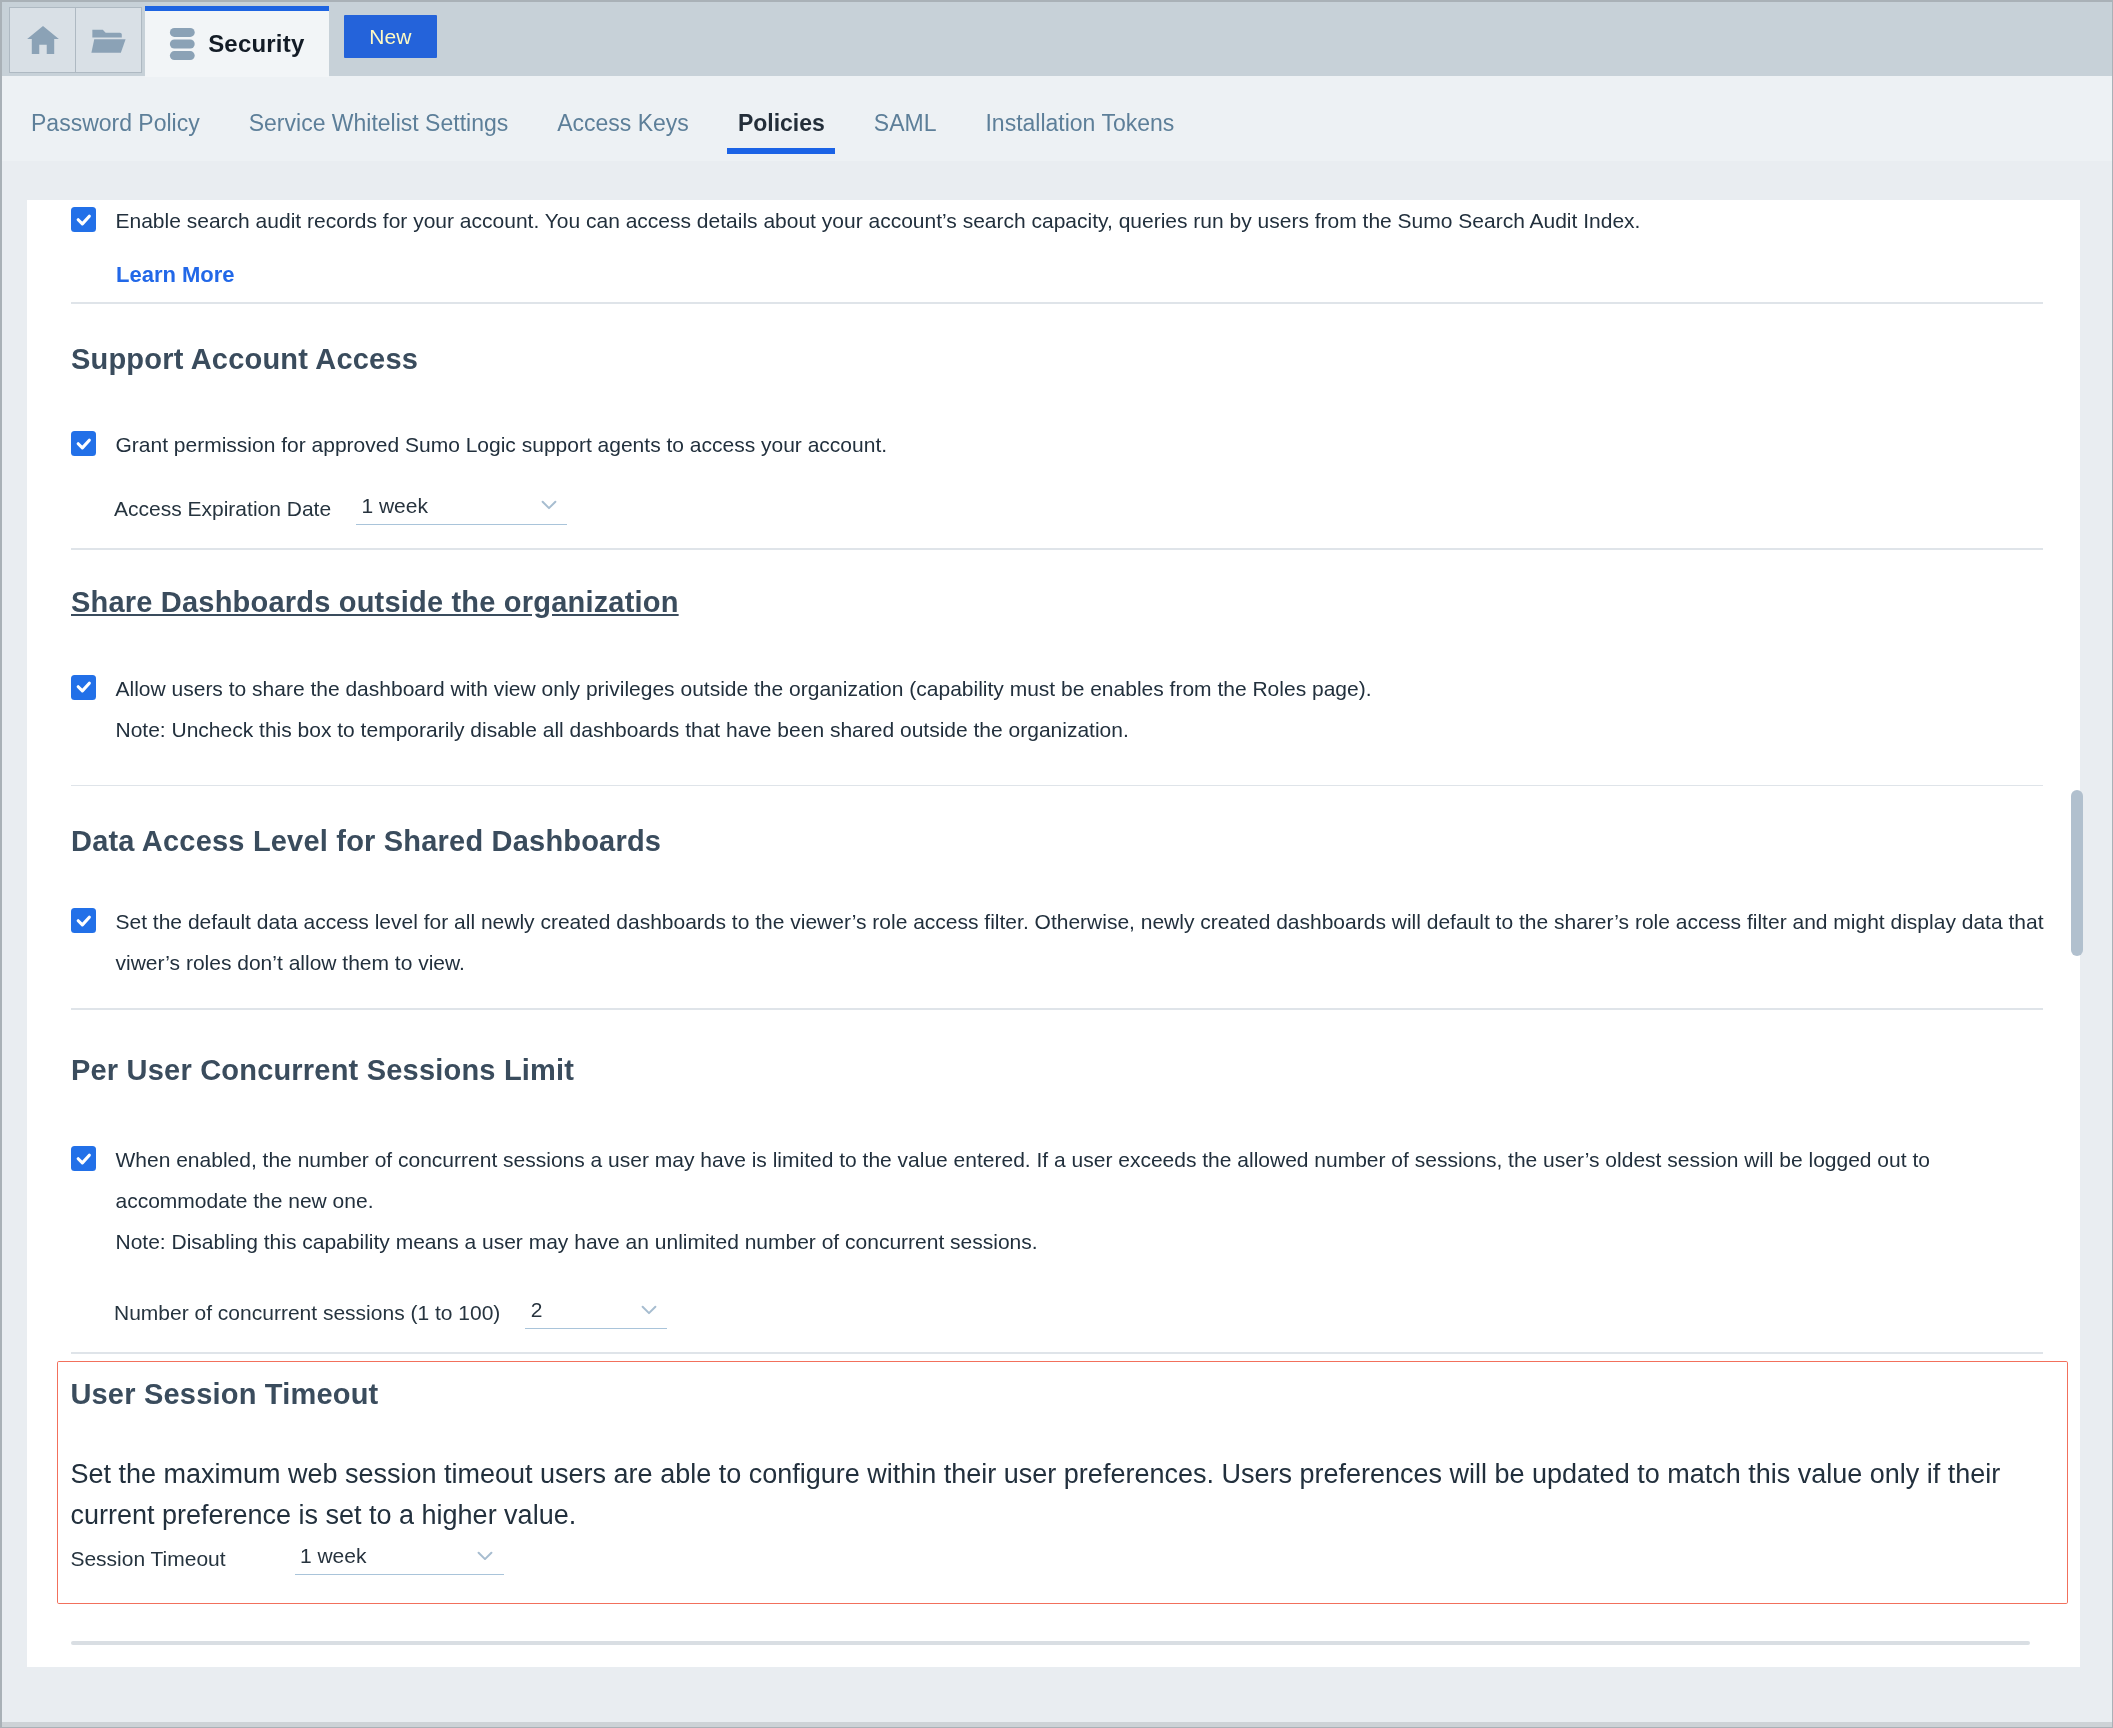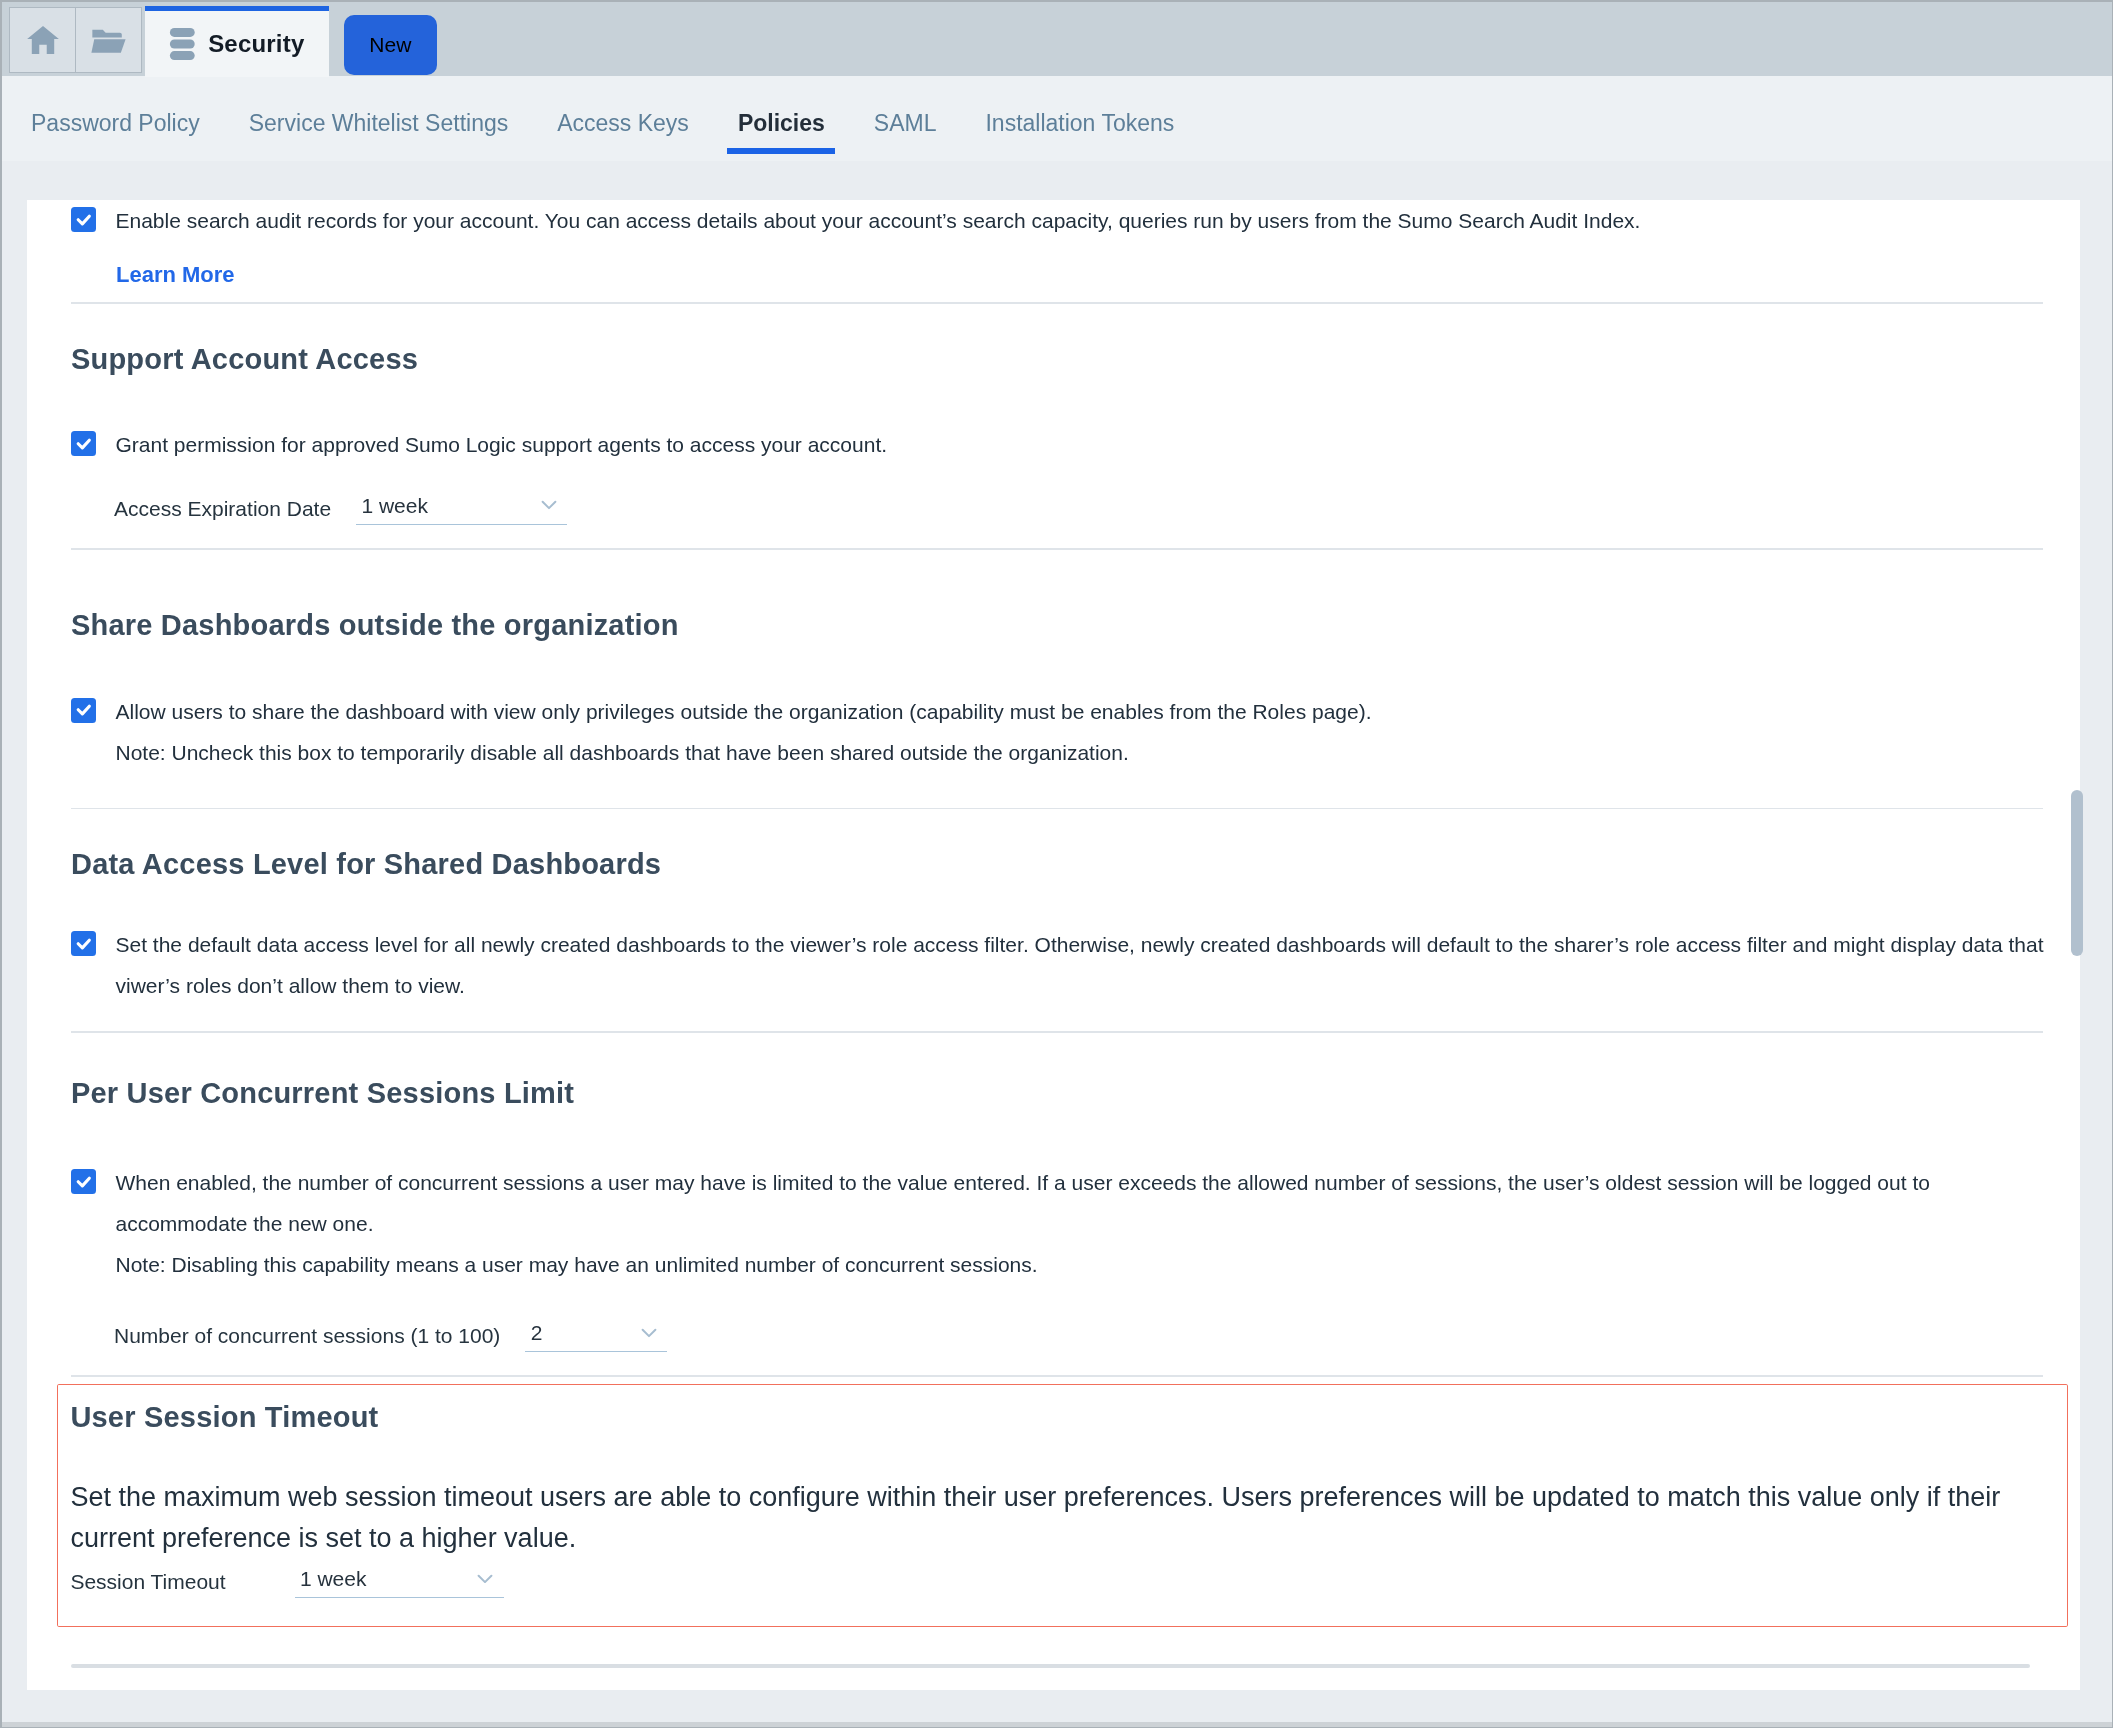--- a/index.html
+++ b/index.html
@@ -11,22 +11,22 @@
   }
   
   .topbar{height:74px;background:#c7d1d8;display:flex;align-items:flex-start;}
   .tool-btn{width:67px;height:66px;margin-top:5.3px;box-sizing:border-box;border:0.9px solid #aeb9c2;
     background:#d9e0e6;display:flex;align-items:center;justify-content:center;}
   .tool-btn:first-child{margin-left:7px;}
   .tool-btn + .tool-btn{margin-left:-0.9px;}
   .sec-tab{margin-top:3.5px;height:71px;box-sizing:border-box;width:184px;margin-left:2.7px;
     background:#f2f5f7;border-top:5.3px solid #1d64e2;display:flex;align-items:center;justify-content:center;gap:12.4px;}
   .sec-tab-label{font-size:24px;color:#131c26;font-weight:700;letter-spacing:0.2px;}
-  .new-btn{margin-left:15px;margin-top:13.3px;width:93px;height:60px;background:#2463da;border:none;
-    border-radius:10px;color:#000000;font-size:21px;font-family:inherit;display:flex;align-items:center;justify-content:center;cursor:pointer;}
+  .new-btn{margin-left:15px;margin-top:13.3px;width:93px;height:43px;background:#2463da;border:none;
+    border-radius:1px;color:#fef9c3;font-size:21px;font-family:inherit;display:flex;align-items:center;justify-content:center;cursor:pointer;}
   
   .tabnav{height:85px;background:#edf1f4;display:flex;padding-left:29px;gap:49px;box-sizing:border-box;}
   .tab{font-size:23px;color:#5d7f99;padding-top:35px;line-height:25px;cursor:pointer;}
   .tab.active{color:#232e39;font-weight:600;border-bottom:6.2px solid #1b63e6;padding-left:10.6px;padding-right:10.6px;
     margin-left:-10.6px;margin-right:-10.6px;padding-bottom:12.4px;height:fit-content;}
   
   .card{background:#ffffff;margin:0 32px 0 25px;padding-bottom:22px;}
   .divider{height:1.8px;background:#dfe4e9;margin-left:44px;margin-right:37px;}
   .divider.thick{height:4.4px;background:#d9dee3;border-radius:2.7px;}
   h2{font-size:29px;font-weight:600;color:#3a4c5d;margin:0 0 0 44px;line-height:32px;letter-spacing:0.2px;}
@@ -42,21 +42,21 @@
   .select{display:flex;justify-content:space-between;align-items:center;margin-left:25px;
     border-bottom:1.8px solid #a9c4da;padding:0 10.6px 7px 5.3px;box-sizing:border-box;cursor:pointer;}
   .select-value{font-size:21px;color:#27333e;line-height:23px;}
   .highlight-box{border:1.8px solid #f2705c;border-radius:1.8px;margin:8px 12.4px 0 30px;padding:0 12.4px 28px 12.4px;}
   .highlight-box h2{margin-left:0;}
   .para{margin:44px 0 0 0;font-size:27px;line-height:41px;color:#22303d;max-width:1964px;}
   
   .scroll-thumb{position:absolute;right:29px;top:788px;width:12.4px;height:166px;border-radius:6.2px;background:#b1c0ce;cursor:pointer;}
   .bottom-strip{position:absolute;left:0;right:0;bottom:0;height:5.3px;background:#cdd2d6;}
   .mt44{margin-top:39px;} .mt16{margin-top:14px;} .mt55{margin-top:49px;} .mt32{margin-top:28px;}
-  .mt26{margin-top:23px;} .mt46{margin-top:59px;} .mt56{margin-top:50px;} .mt40{margin-top:35px;}
+  .mt26{margin-top:23px;} .mt46{margin-top:36px;text-decoration:underline;} .mt56{margin-top:50px;} .mt40{margin-top:35px;}
   .mt50{margin-top:44px;} .mt28{margin-top:25px;} .mt60{margin-top:53px;} .mt18{margin-top:16px;}
   .mt8{margin-top:7px;} .mt42{margin-top:37px;}
 </style>
 </head>
 <body>
 
 <div class="screen">
 
   <div class="topbar">
     <div class="tool-btn">

